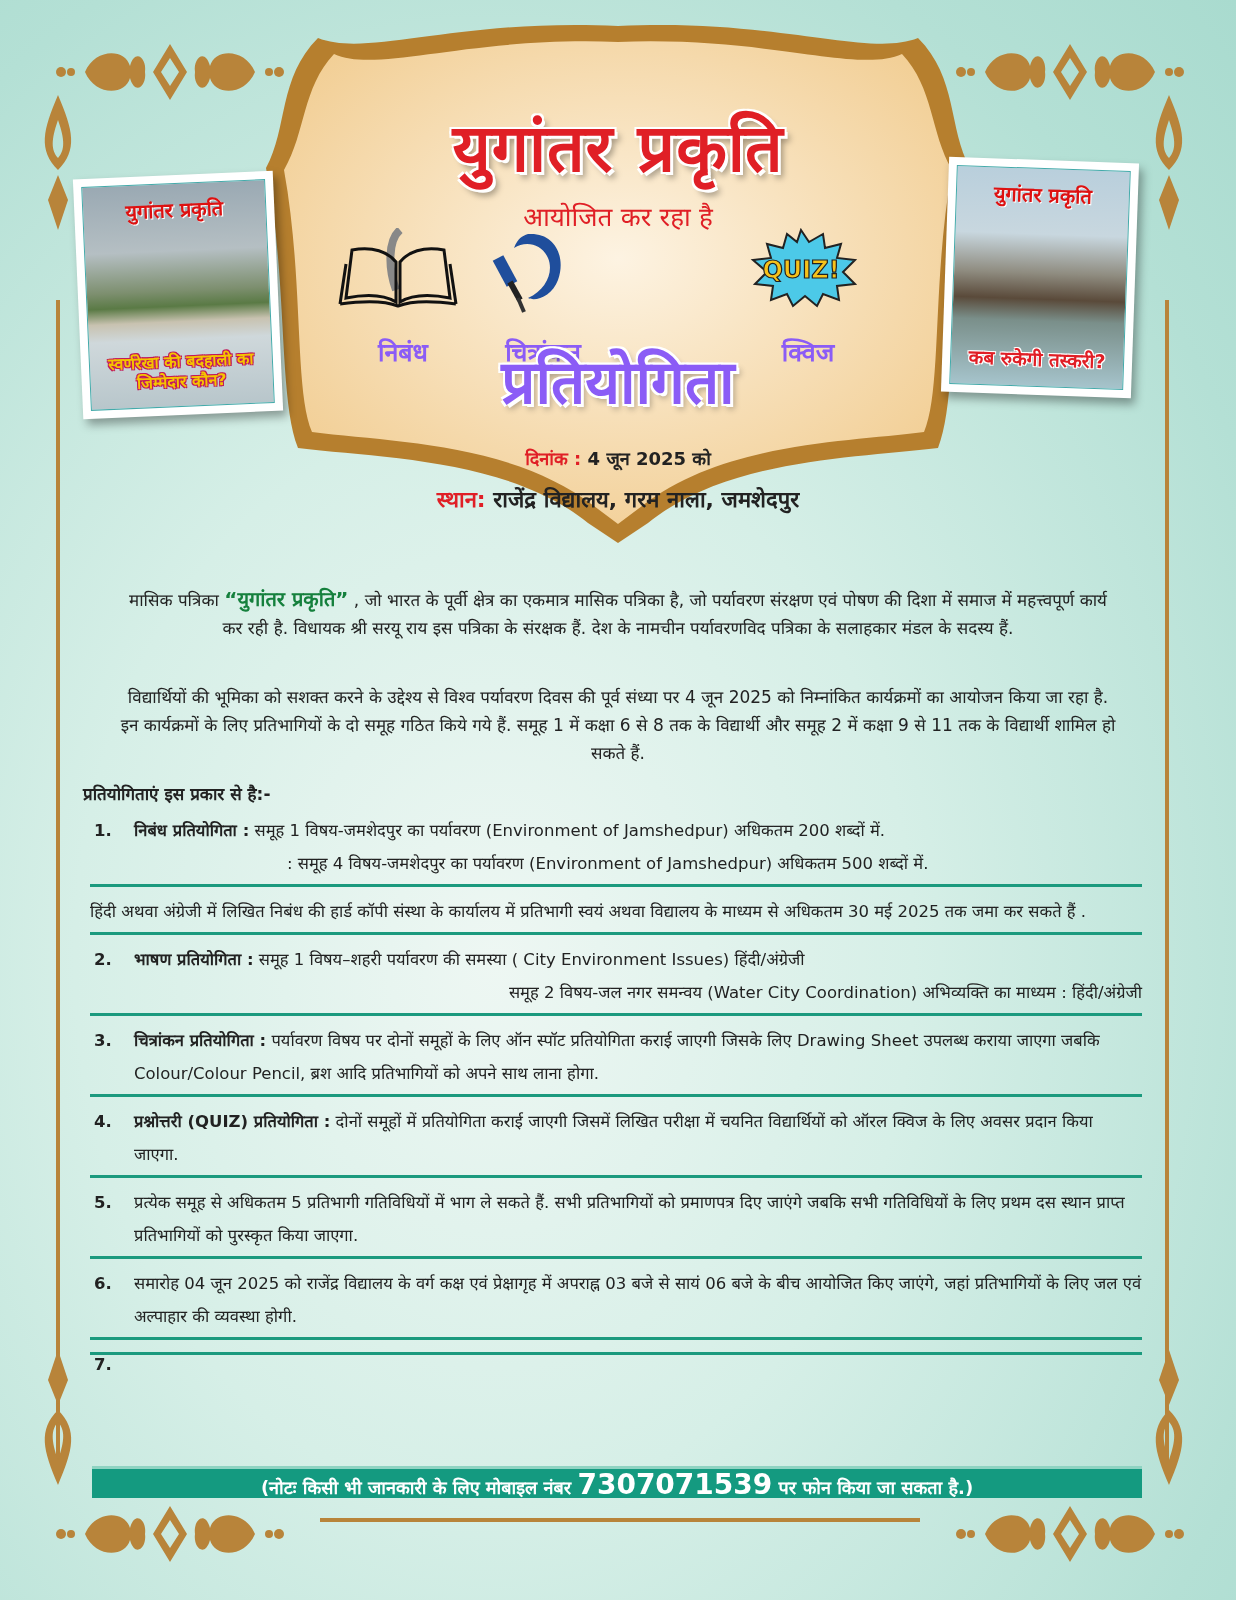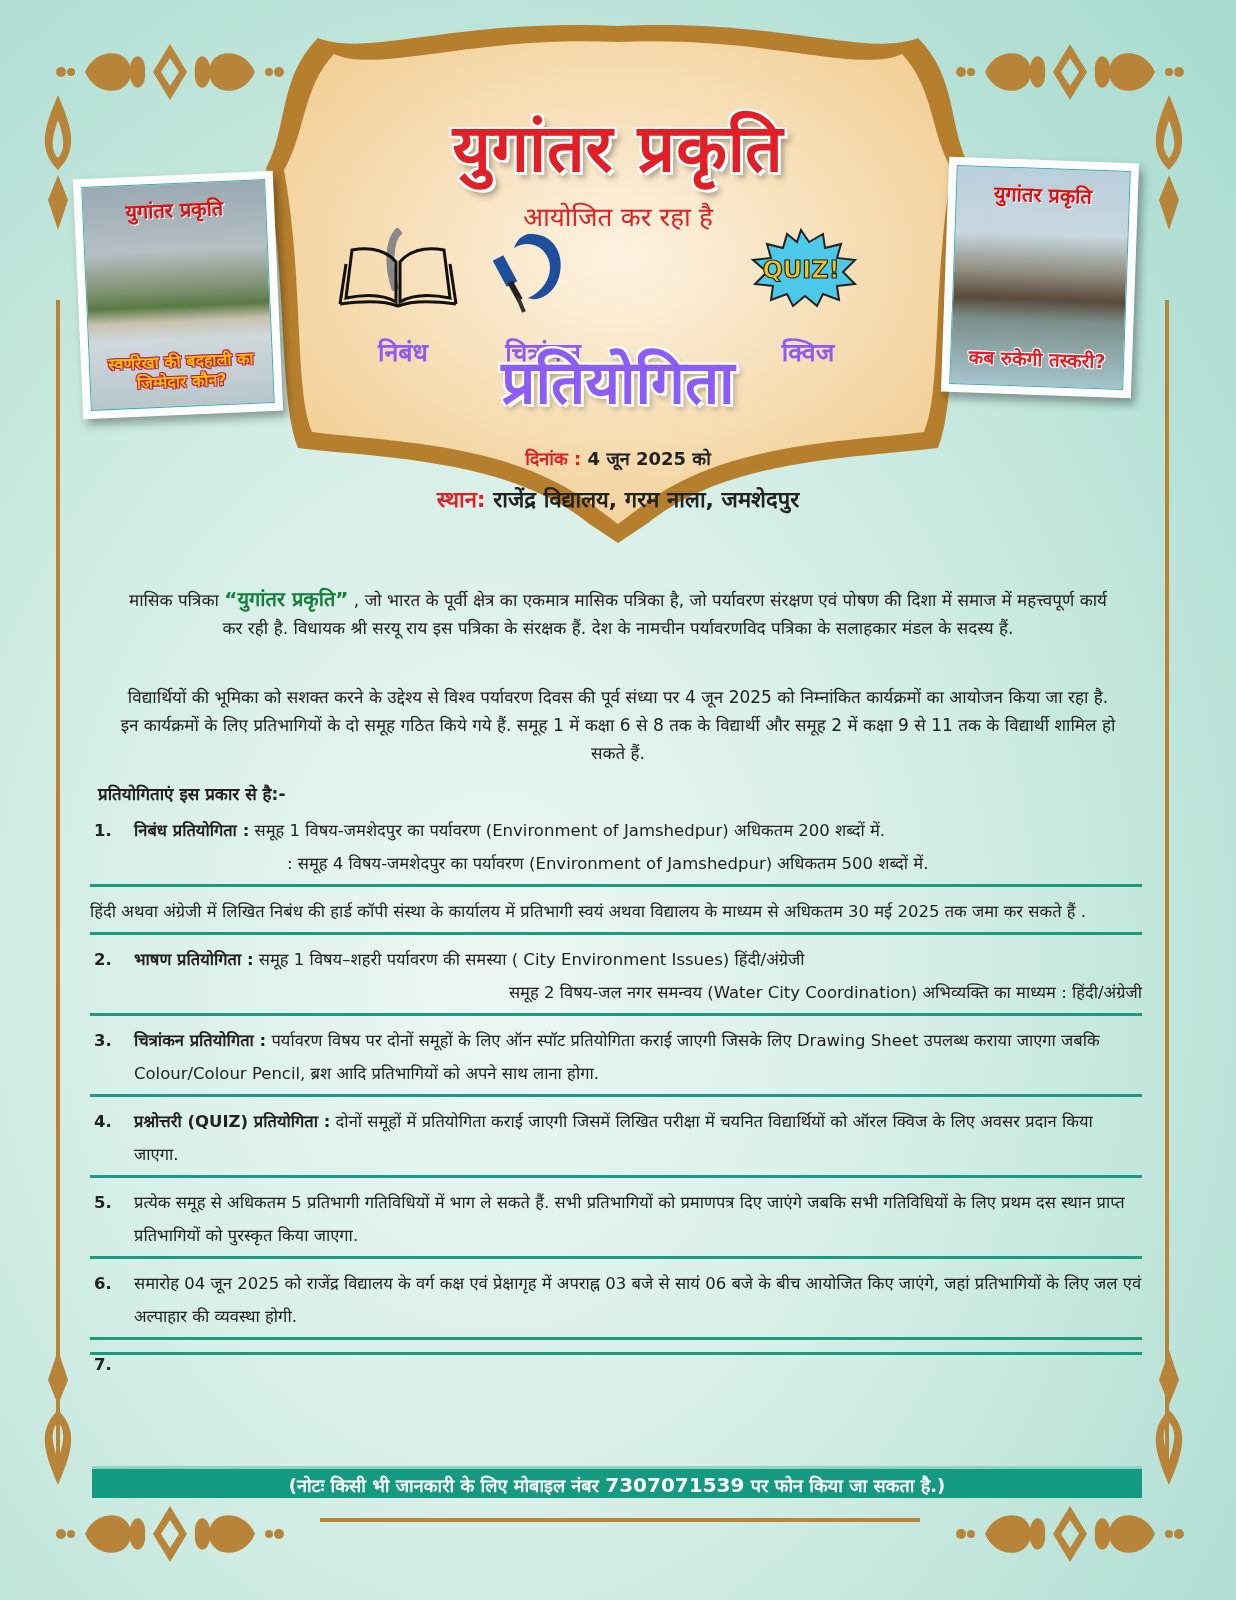--- a/index.html
+++ b/index.html
@@ -78,41 +78,41 @@
 
   
   .intro {
     position: absolute; left: 120px; width: 996px; text-align: center;
     font-size: 17px; line-height: 28px; color: #222;
   }
   .intro-1 { top: 585px; }
   .intro-2 { top: 683px; }
   .intro .brand { color: #15803d; font-weight: bold; font-size: 20px; }
   .section-heading {
-    position: absolute; left: 98px; top: 782px; font-weight: bold; font-size: 17px;
+    position: absolute; left: 83px; top: 782px; font-weight: bold; font-size: 17px;
   }
   .items { position: absolute; left: 90px; top: 812px; width: 1052px; }
   .item {
     position: relative; font-size: 16.5px; line-height: 33px; color: #222;
     padding: 2px 0 4px 0;
     border-bottom: 3px solid #1b9a7e;
   }
   .item .num { position: absolute; left: 4px; top: 2px; font-weight: bold; }
   .item .body { padding-left: 44px; }
   .item .bold { font-weight: bold; }
   .item .right { text-align: right; }
   .item-1 .l2 { padding-left: 153px; }
   .plain { padding-left: 0 !important; }
   .note-bar {
     position: absolute; left: 92px; top: 1466px; width: 1050px; height: 32px;
     background: #149a80; color: #fff; text-align: center;
     font-size: 18px; line-height: 32px; font-weight: bold;
     border-top: 3px solid #8fd3c2;
   }
-  .note-bar .phone { font-weight: bold; font-size: 20px; }
+  .note-bar .phone { font-weight: bold; font-size: 28px; }
 </style>
 </head>
 <body>
 
 <div class="frame-line frame-left"></div>
 <div class="frame-line frame-right"></div>
 <div class="frame-line frame-bottom"></div>
 
 <svg class="ornament orn-h" style="left:55px;top:38px" viewBox="0 0 230 70">
   <g fill="#b8843a">

